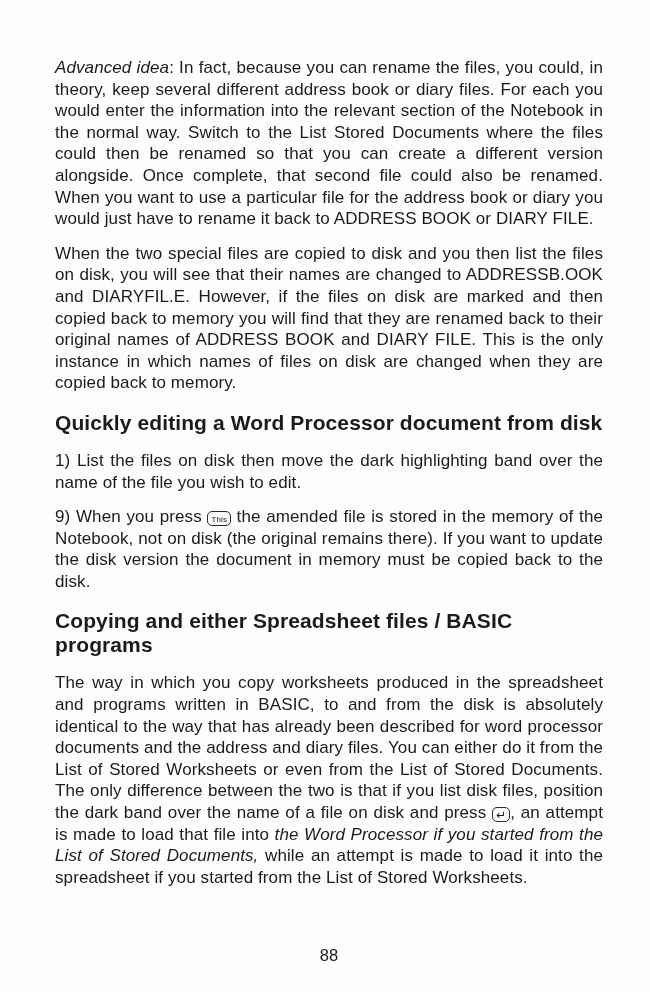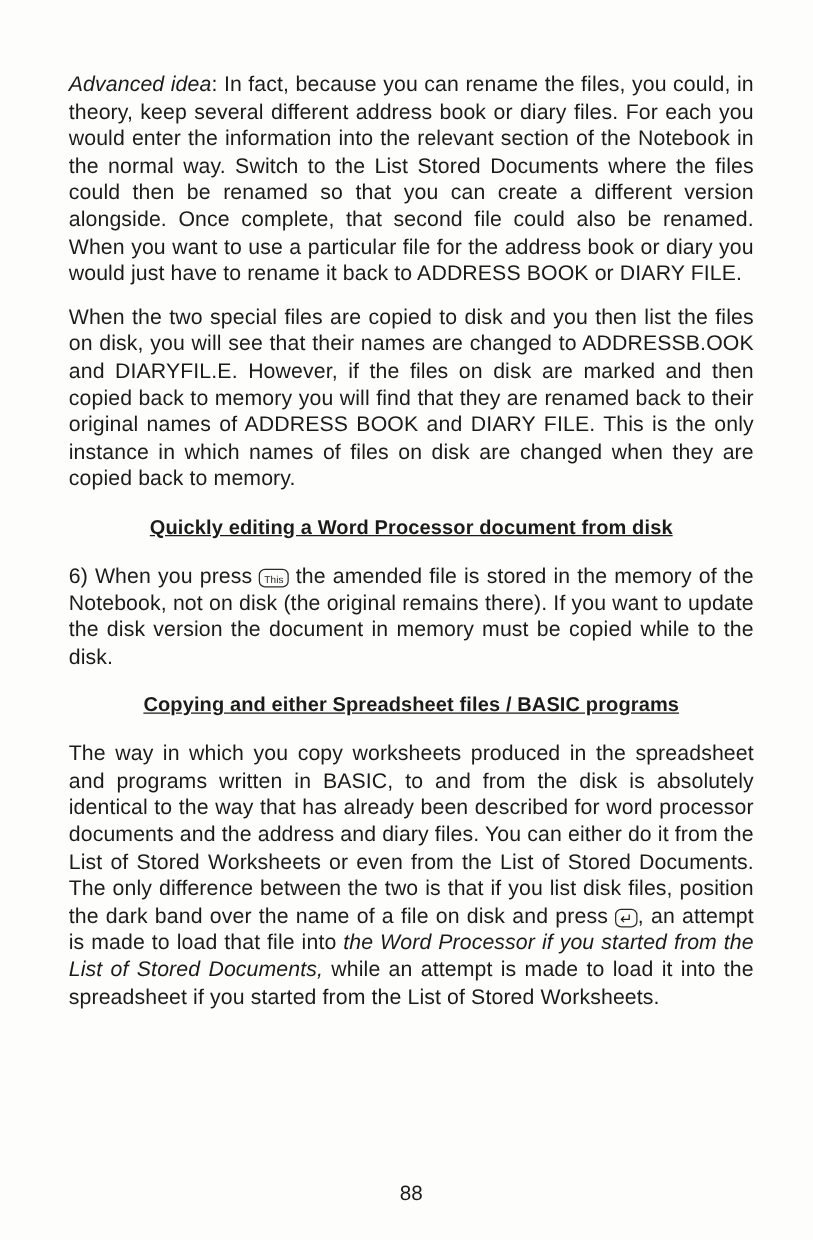--- a/index.html
+++ b/index.html
@@ -21,27 +21,26 @@
     padding: 57px 47px 0 55px;
     font-size: 17px;
     line-height: 21.6px;
     text-align: justify;
     letter-spacing: 0.1px;
   }
   .content p {
     margin: 0 0 13px 0;
   }
   h2 {
-    font-size: 16px;
+    font-size: 21px;
     line-height: 24px;
     font-weight: bold;
     margin: 17px 0 15px 0;
-    text-align: center;
+    text-align: left;
     letter-spacing: 0.1px;
-    text-decoration: underline;
   }
   .italic {
     font-style: italic;
   }
   .key {
     display: inline-block;
     box-sizing: border-box;
     border: 1.5px solid #2a2a2a;
     border-radius: 5px;
     background: #fdfdfc;
@@ -78,23 +77,24 @@
 
 <div class="page">
   <div class="content">
 
     <p><span class="italic">Advanced idea</span><span>: In fact, because you can rename the files, you could, in theory, keep several different address book or diary files. For each you would enter the information into the relevant section of the Notebook in the normal way. Switch to the List Stored Documents where the files could then be renamed so that you can create a different version alongside. Once complete, that second file could also be renamed. When you want to use a particular file for the address book or diary you would just have to rename it back to ADDRESS BOOK or DIARY FILE.</span></p>
 
     <p>When the two special files are copied to disk and you then list the files on disk, you will see that their names are changed to ADDRESSB.OOK and DIARYFIL.E. However, if the files on disk are marked and then copied back to memory you will find that they are renamed back to their original names of ADDRESS BOOK and DIARY FILE. This is the only instance in which names of files on disk are changed when they are copied back to memory.</p>
 
     <h2>Quickly editing a Word Processor document from disk</h2>
 
+    <p>1) List the files on disk then move the dark highlighting band over the name of the file you wish to edit.</p>
 
 
-    <p><span>6) When you press </span><span class="key key-stop"><span class="key-glyph">This</span></span><span> the amended file is stored in the memory of the Notebook, not on disk (the original remains there). If you want to update the disk version the document in memory must be copied while to the disk.</span></p>
+    <p><span>9) When you press </span><span class="key key-stop"><span class="key-glyph">This</span></span><span> the amended file is stored in the memory of the Notebook, not on disk (the original remains there). If you want to update the disk version the document in memory must be copied back to the disk.</span></p>
 
     <h2>Copying and either Spreadsheet files / BASIC programs</h2>
 
     <p><span>The way in which you copy worksheets produced in the spreadsheet and programs written in BASIC, to and from the disk is absolutely identical to the way that has already been described for word processor documents and the address and diary files. You can either do it from the List of Stored Worksheets or even from the List of Stored Documents. The only difference between the two is that if you list disk files, position the dark band over the name of a file on disk and press </span><span class="key key-return"><span class="key-glyph">↵</span></span><span>, an attempt is made to load that file into </span><span class="italic">the Word Processor if you started from the List of Stored Documents,</span><span> while an attempt is made to load it into the spreadsheet if you started from the List of Stored Worksheets.</span></p>
 
   </div>
 
   <div class="pagenum">88</div>
 </div>
 

